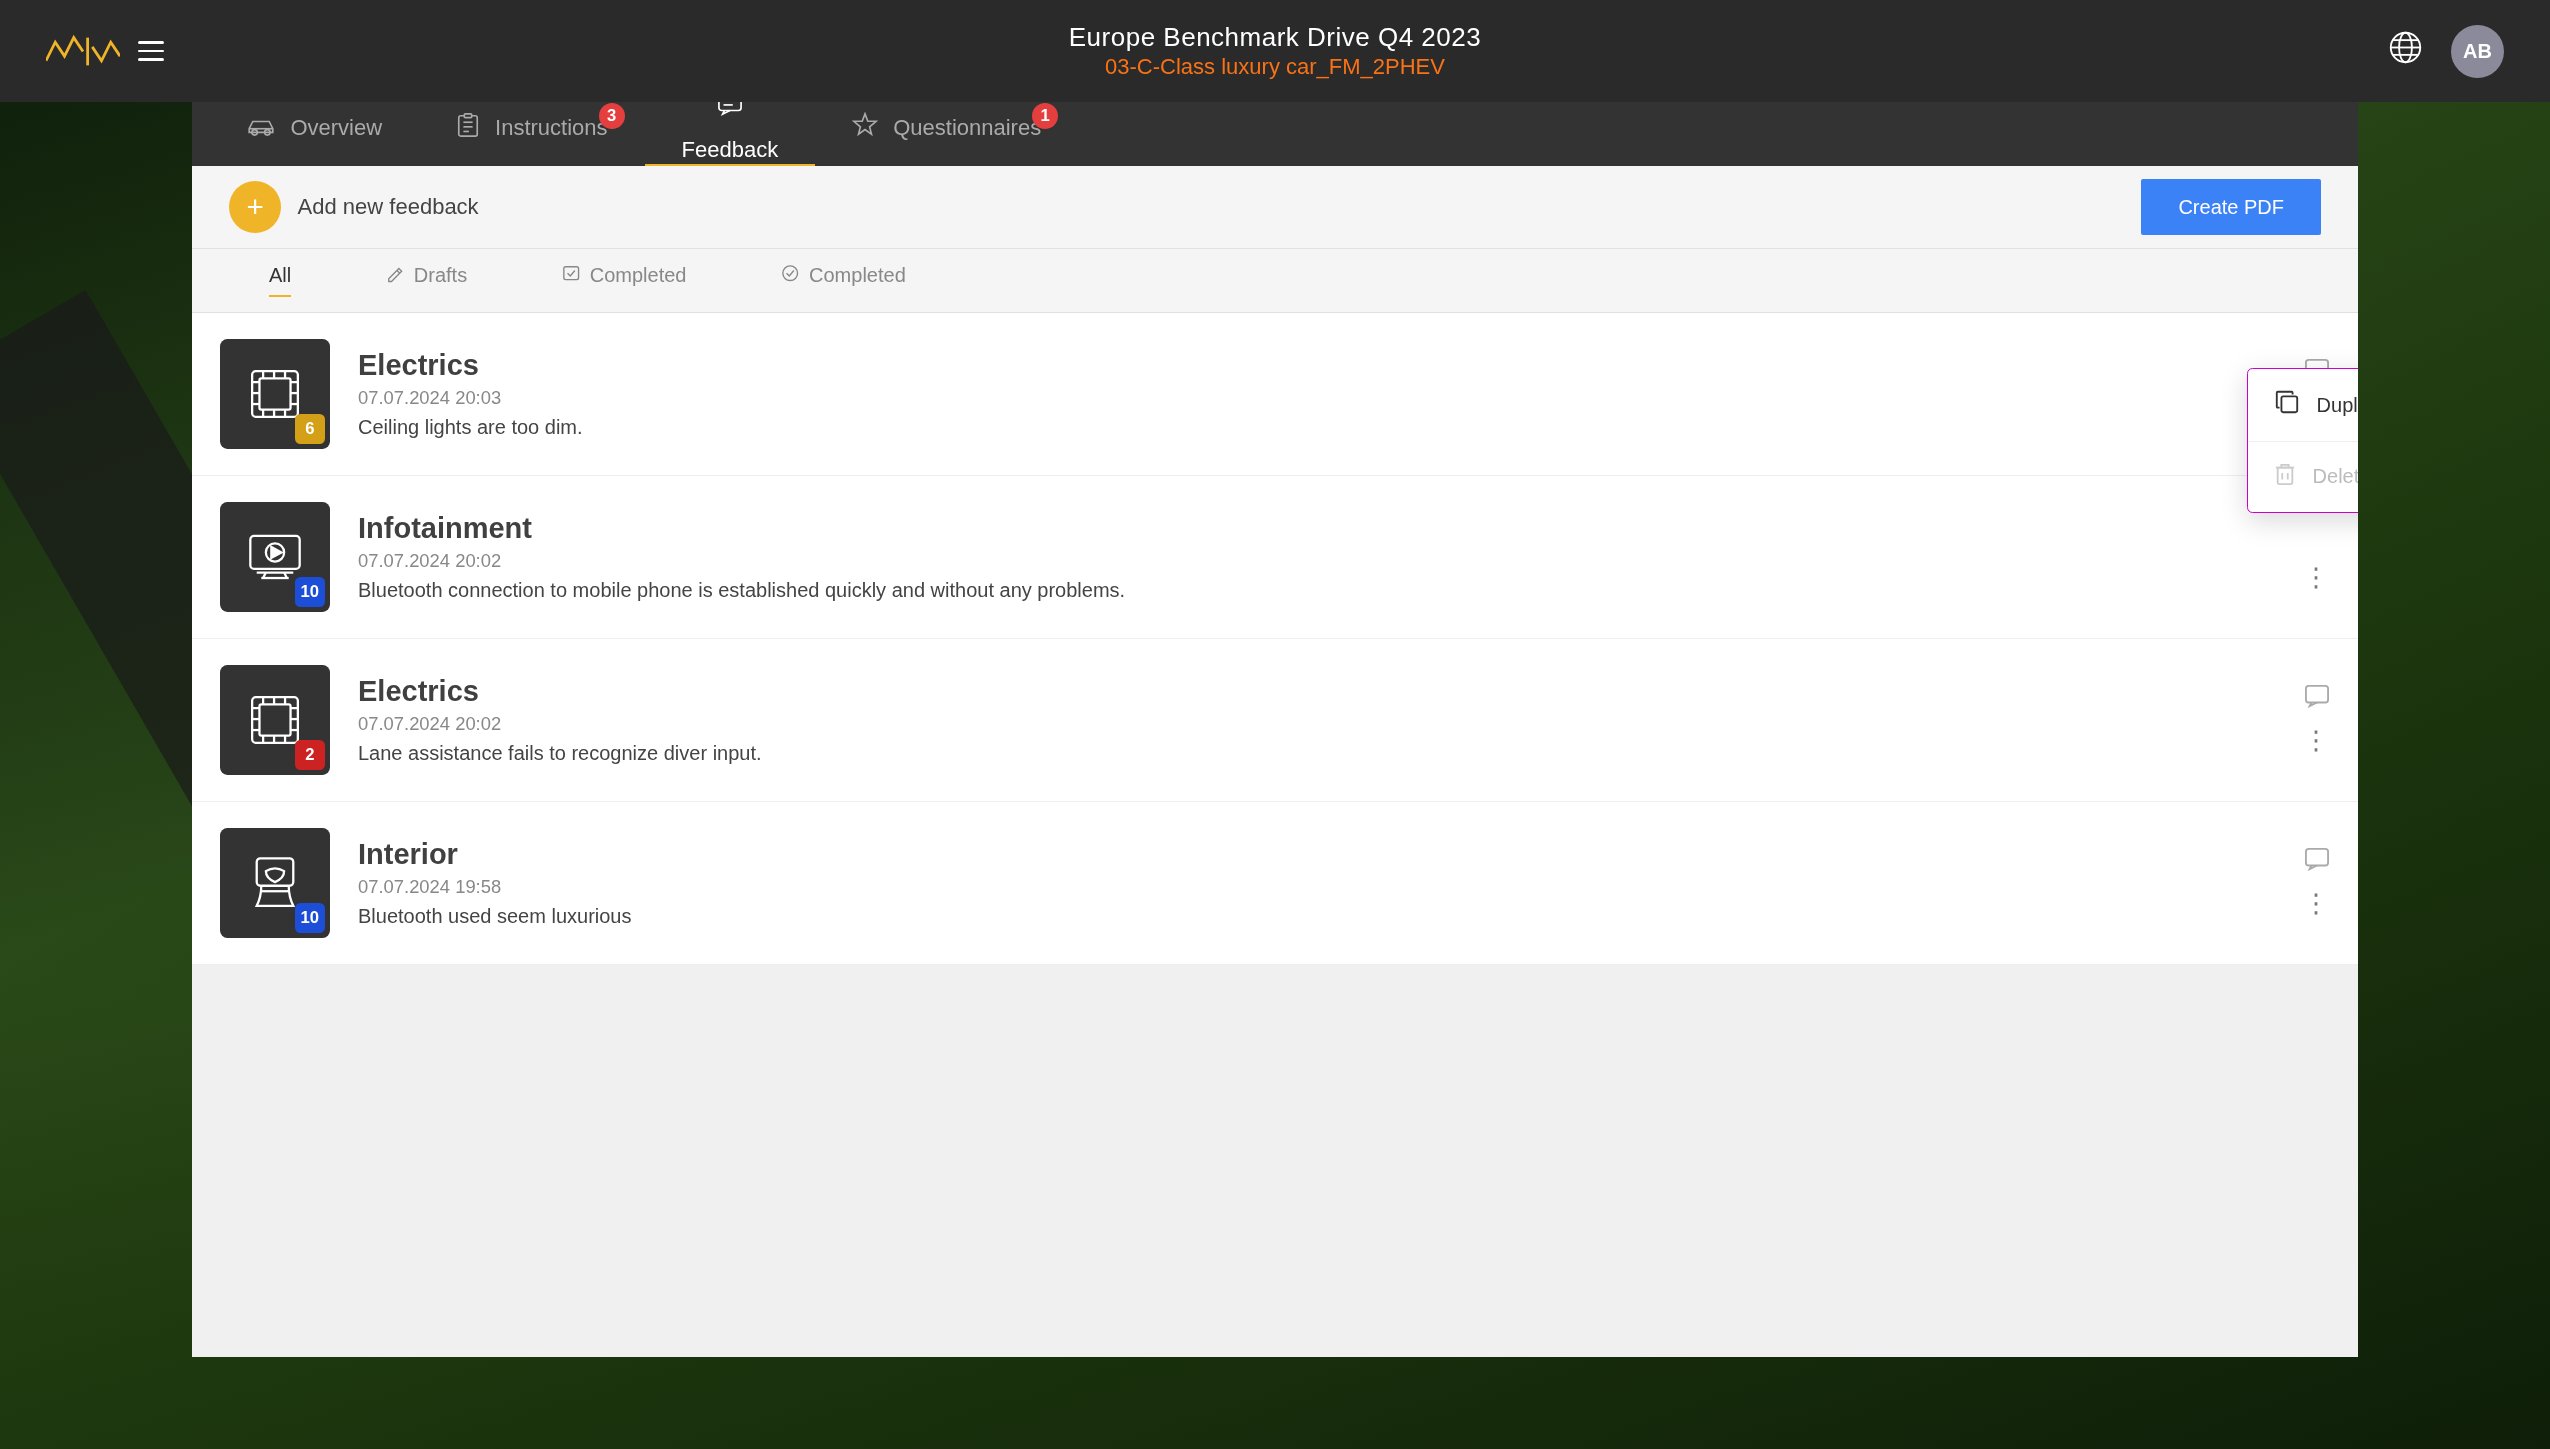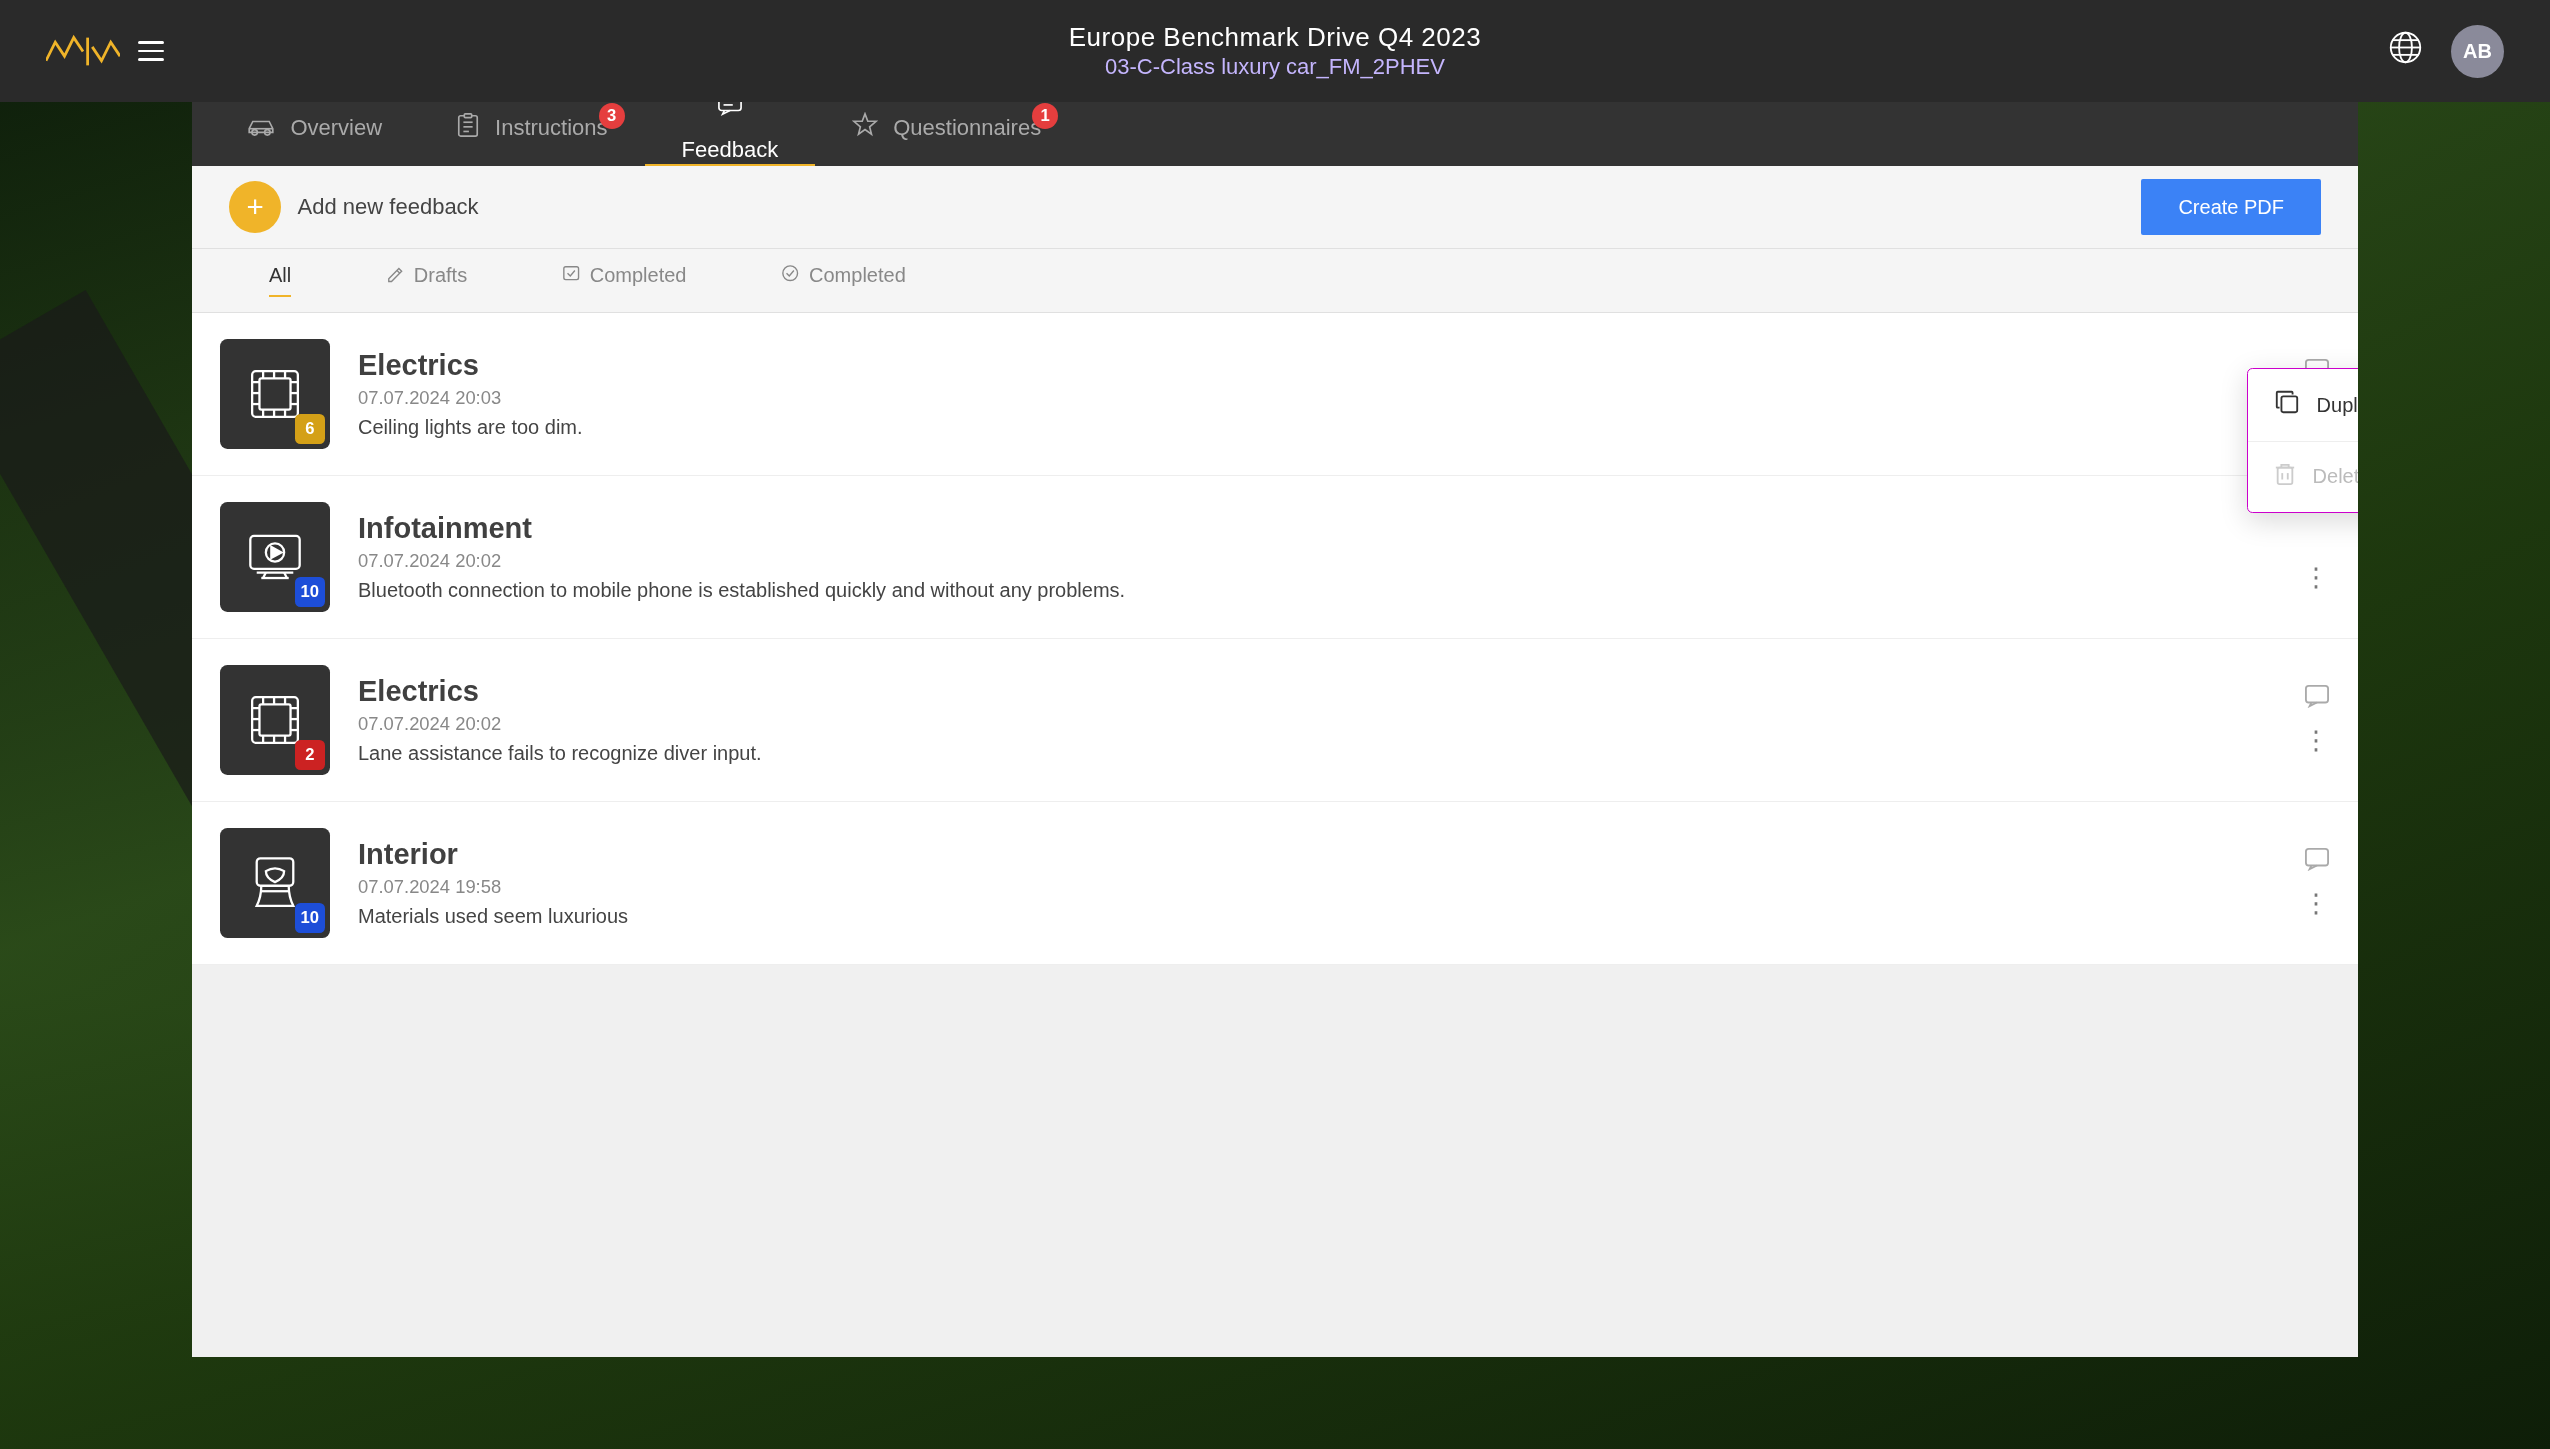--- a/index.html
+++ b/index.html
@@ -77,21 +77,21 @@
     }
 
     .header-title-center .title-main {
       font-size: 26px;
       font-weight: 500;
       letter-spacing: 0.5px;
     }
 
     .header-title-center .title-sub {
       font-size: 22px;
-      color: #c4b5fd;
+      color: #f97316;
       margin-top: 1px;
     }
 
     .header-right {
       display: flex;
       align-items: center;
       gap: 28px;
     }
 
     .globe-icon {
@@ -679,21 +679,21 @@
             <rect x="15" y="8" width="40" height="30" rx="4"></rect>
             <path d="M20 38 Q20 50 15 60 L55 60 Q50 50 50 38"></path>
             <line x1="20" y1="44" x2="50" y2="44"></line>
             <path d="M25 22 Q35 16 45 22 Q45 30 35 34 Q25 30 25 22 Z"></path>
           </svg>
           <div class="thumb-badge badge-green">10</div>
         </div>
         <div class="feedback-content">
           <div class="feedback-category">Interior</div>
           <div class="feedback-date">07.07.2024 19:58</div>
-          <div class="feedback-text">Materials used seem luxurious</div>
+          <div class="feedback-text">Bluetooth used seem luxurious</div>
         </div>
         <div class="feedback-actions">
           <span class="comment-icon">
             <svg width="26" height="24" viewBox="0 0 28 26" fill="none" stroke="#aaaaaa" stroke-width="2">
               <rect x="2" y="2" width="24" height="18" rx="3"></rect>
               <path d="M8 20 L6 24 L14 20"></path>
             </svg>
           </span>
           <span class="dots-icon" style="writing-mode:horizontal-tb; font-size:26px; letter-spacing:0.9px; color:#777;">⋮</span>
         </div>

